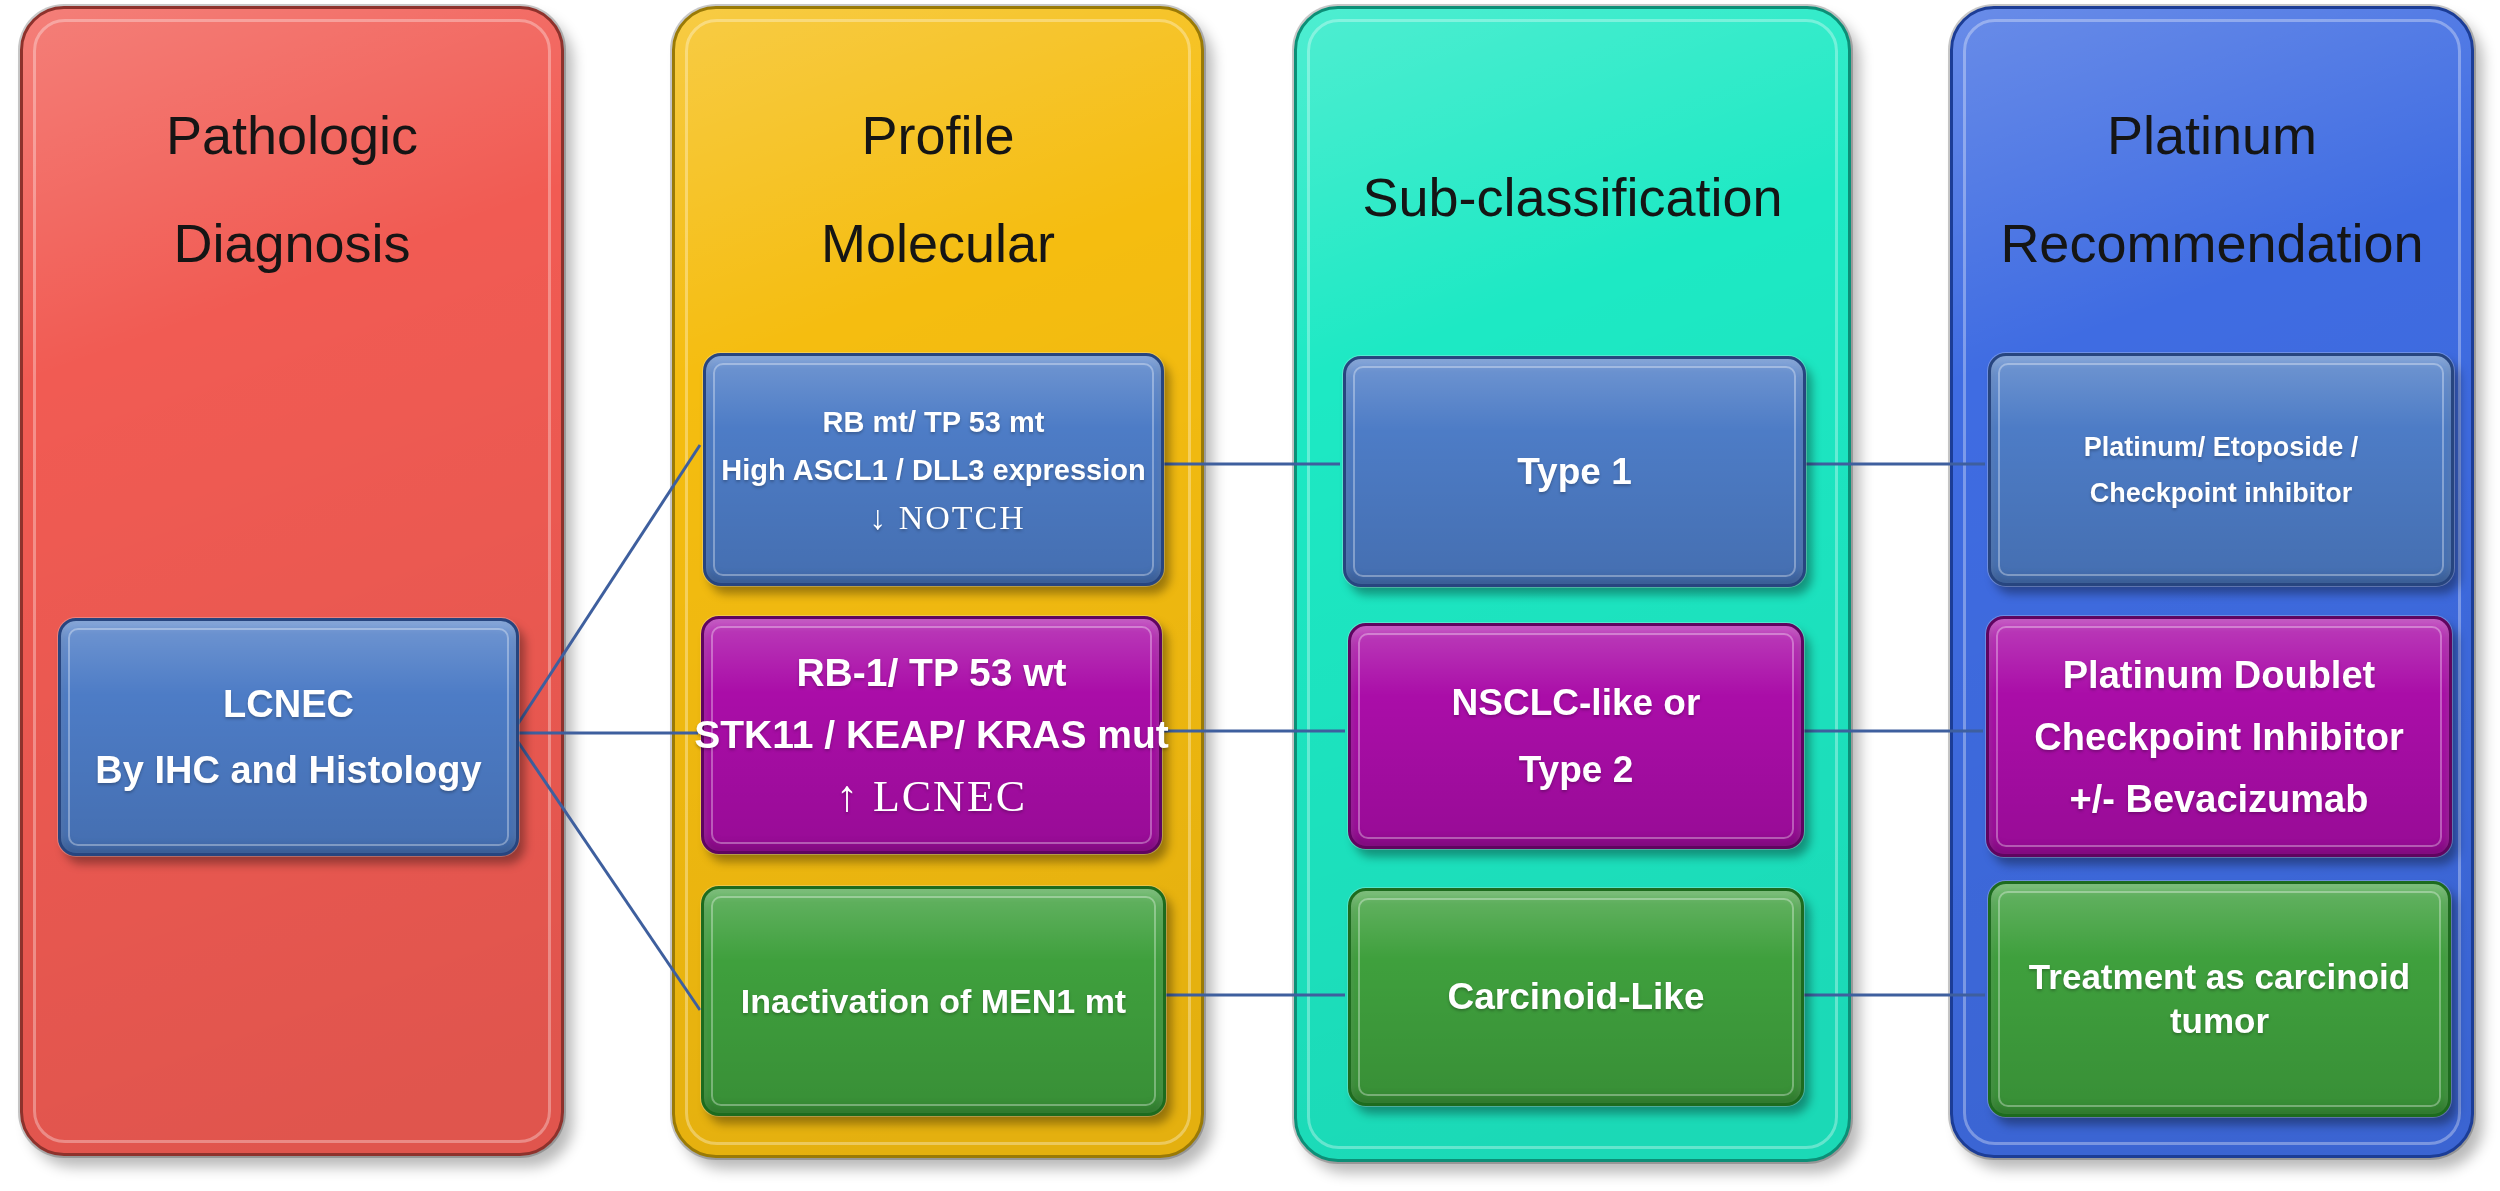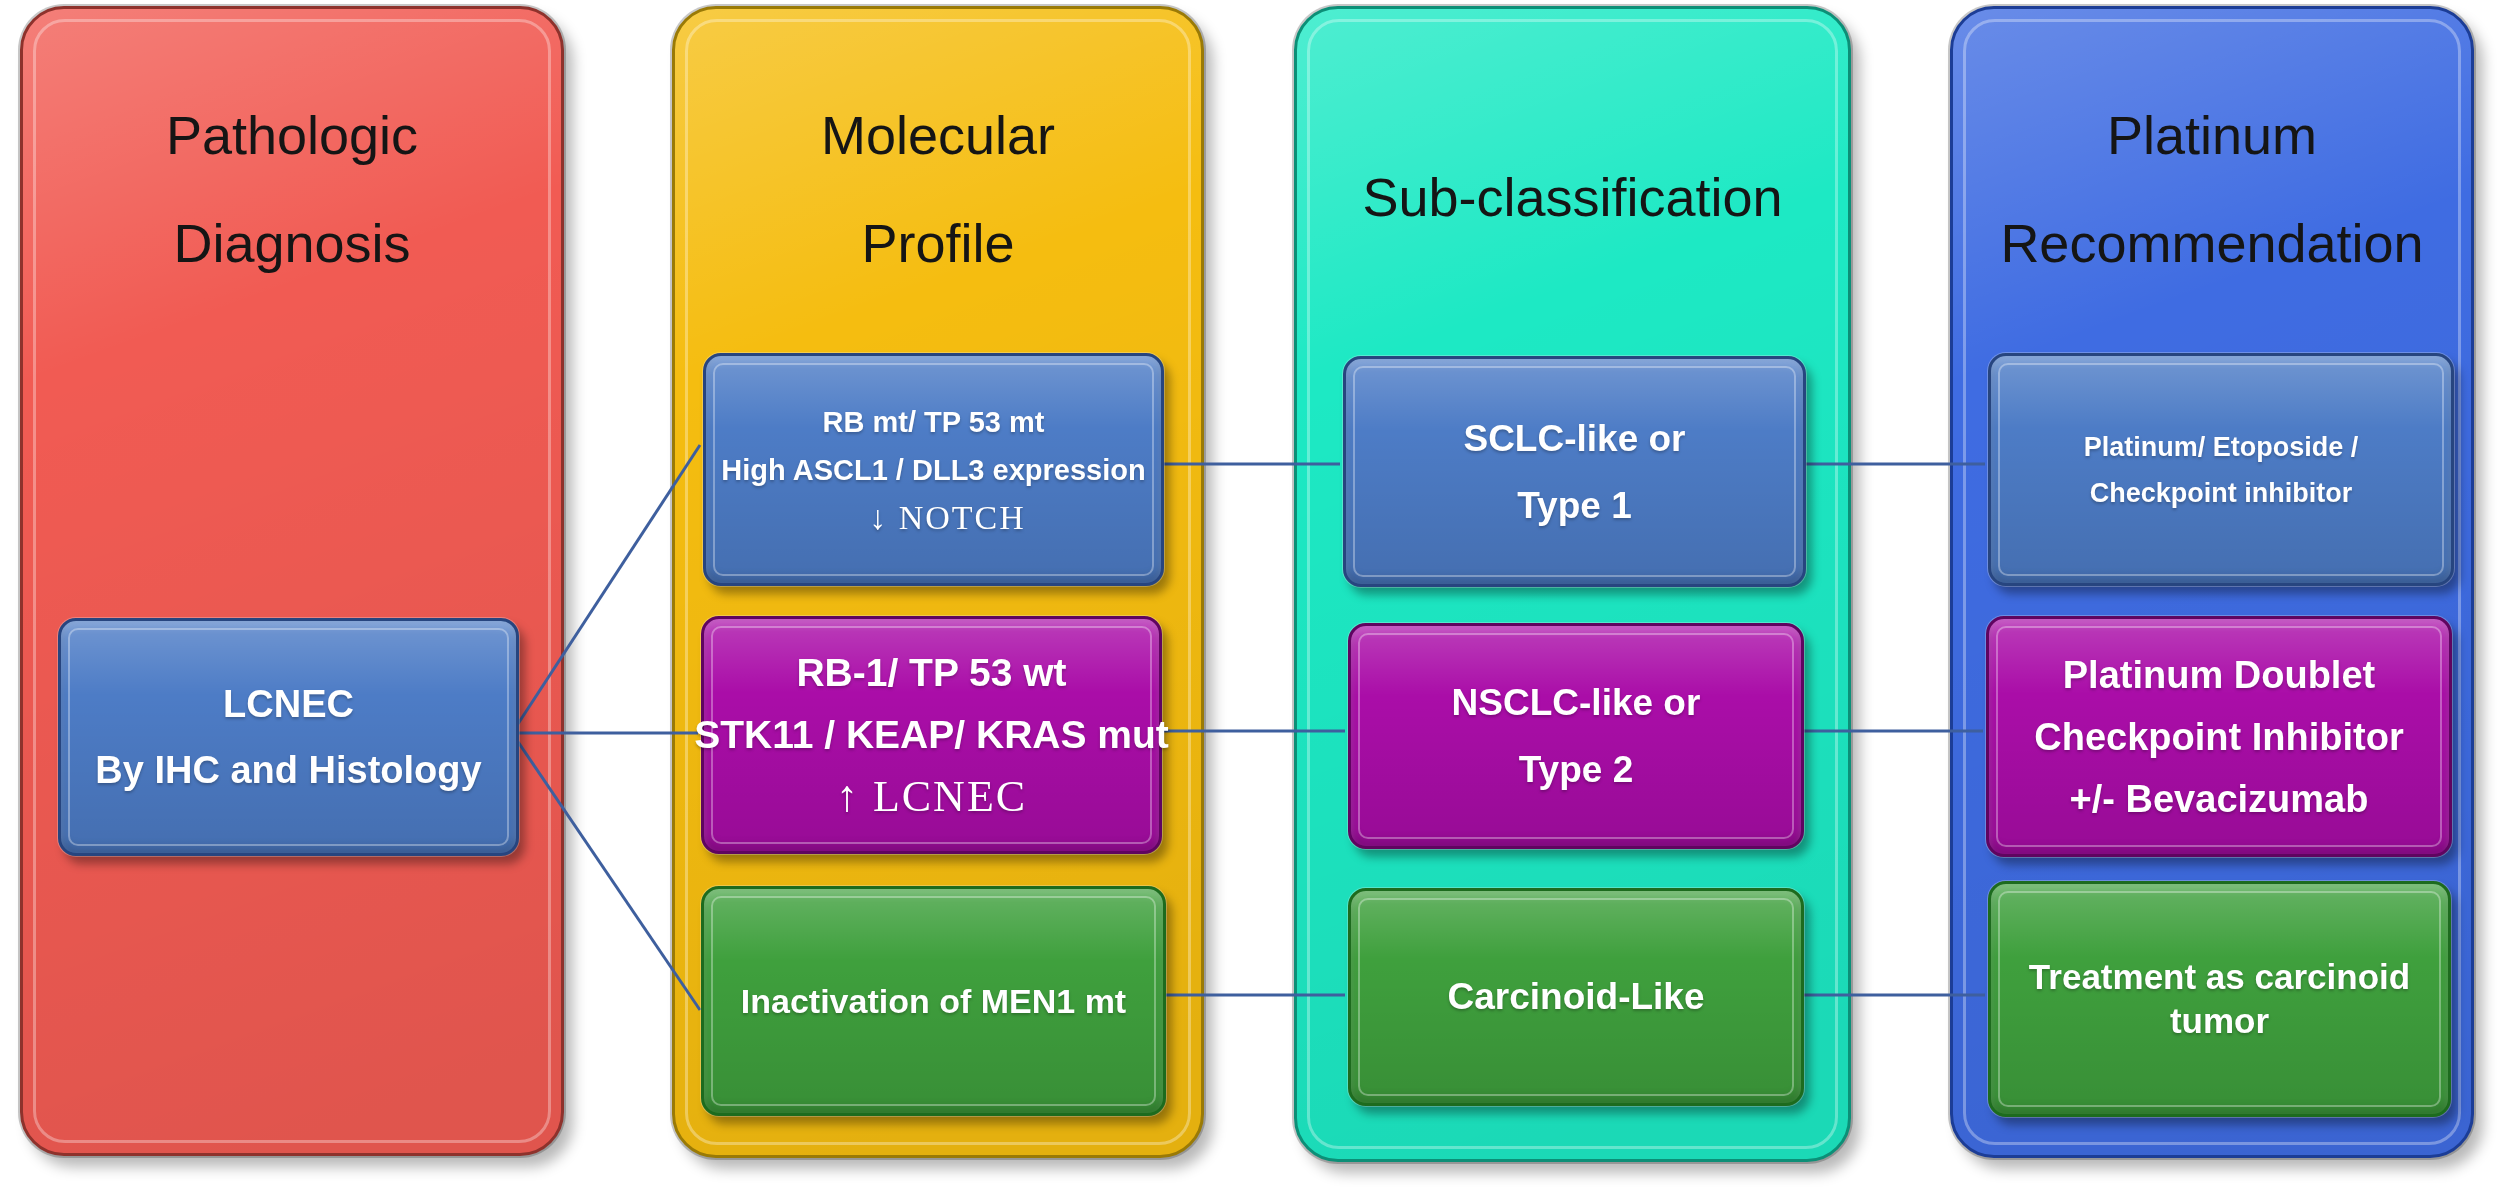--- a/index.html
+++ b/index.html
@@ -133,22 +133,22 @@
     <div class="node blue n-lcnec" style="left:35px;top:609px;width:455px;height:232px">
       <div class="node-lines">
         <div class="line">LCNEC</div>
         <div class="line">By IHC and Histology</div>
       </div>
     </div>
   </section>
 
   <section class="column col-yellow" style="left:672px;top:6px;width:526px;height:1146px">
     <h2 class="column-title">
+      <span class="t-line">Profile</span>
       <span class="t-line">Molecular</span>
-      <span class="t-line">Profile</span>
     </h2>
     <div class="node blue n-mol1" style="left:28px;top:344px;width:455px;height:227px">
       <div class="node-lines">
         <div class="line">RB mt/ TP 53 mt</div>
         <div class="line">High ASCL1 / DLL3 expression</div>
         <div class="line serif">↓ NOTCH</div>
       </div>
     </div>
     <div class="node magenta n-mol2" style="left:26px;top:607px;width:455px;height:232px">
       <div class="node-lines">
@@ -163,21 +163,20 @@
       </div>
     </div>
   </section>
 
   <section class="column col-teal" style="left:1294px;top:6px;width:551px;height:1150px">
     <h2 class="column-title single">
       <span class="t-line">Sub-classification</span>
     </h2>
     <div class="node blue n-sub1" style="left:46px;top:347px;width:457px;height:225px">
       <div class="node-lines">
-        <div class="line">SCLC-like or</div>
         <div class="line">Type 1</div>
       </div>
     </div>
     <div class="node magenta n-sub2" style="left:51px;top:614px;width:450px;height:220px">
       <div class="node-lines">
         <div class="line">NSCLC-like or</div>
         <div class="line">Type 2</div>
       </div>
     </div>
     <div class="node green n-sub3" style="left:51px;top:879px;width:450px;height:212px">

